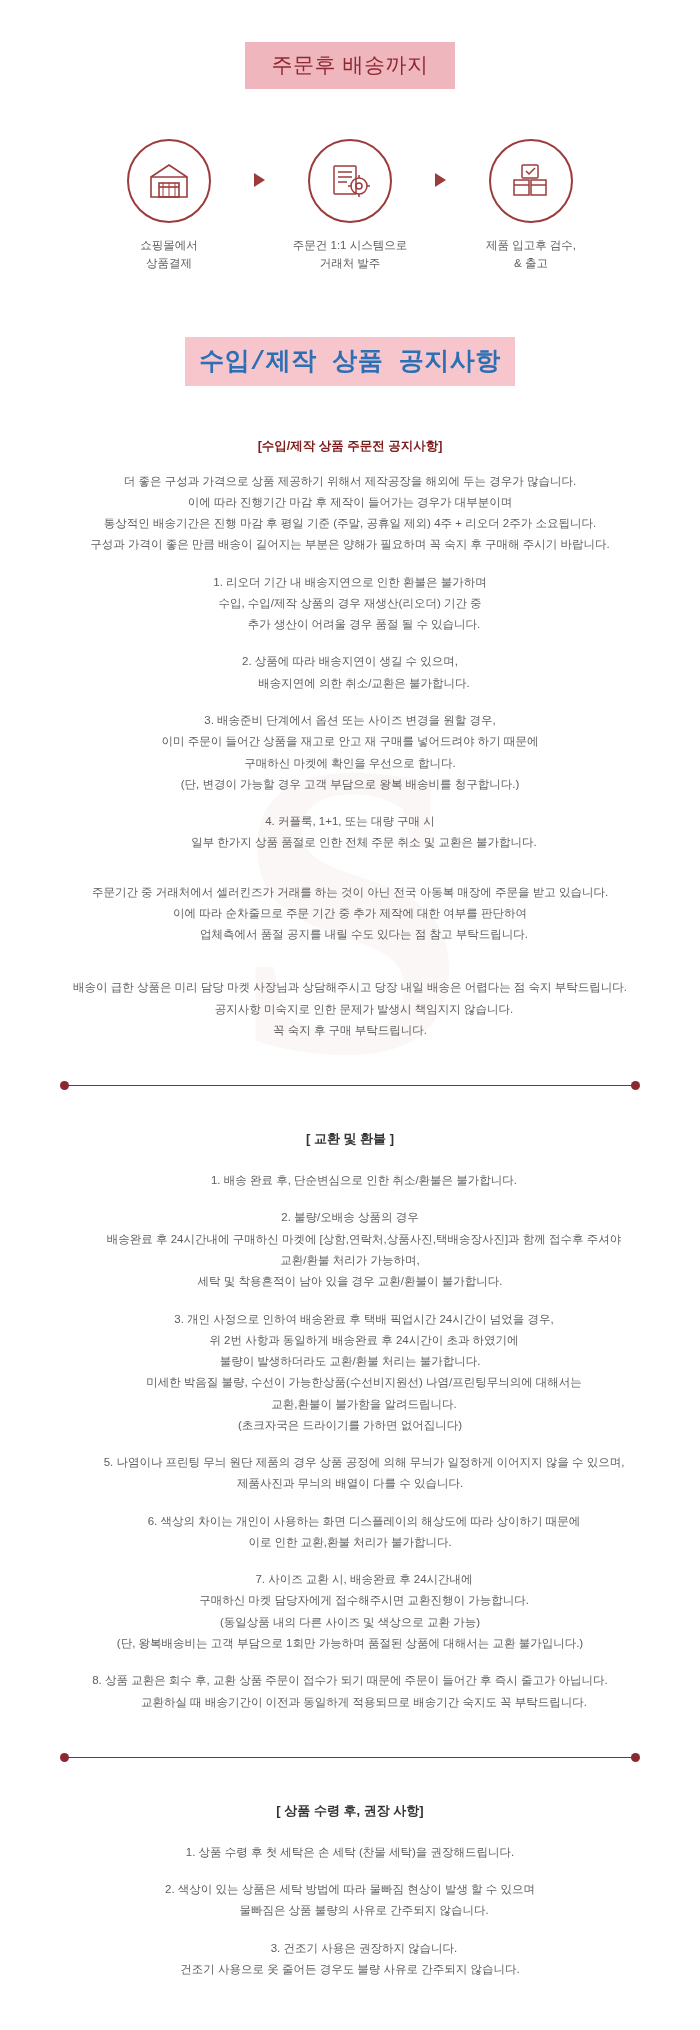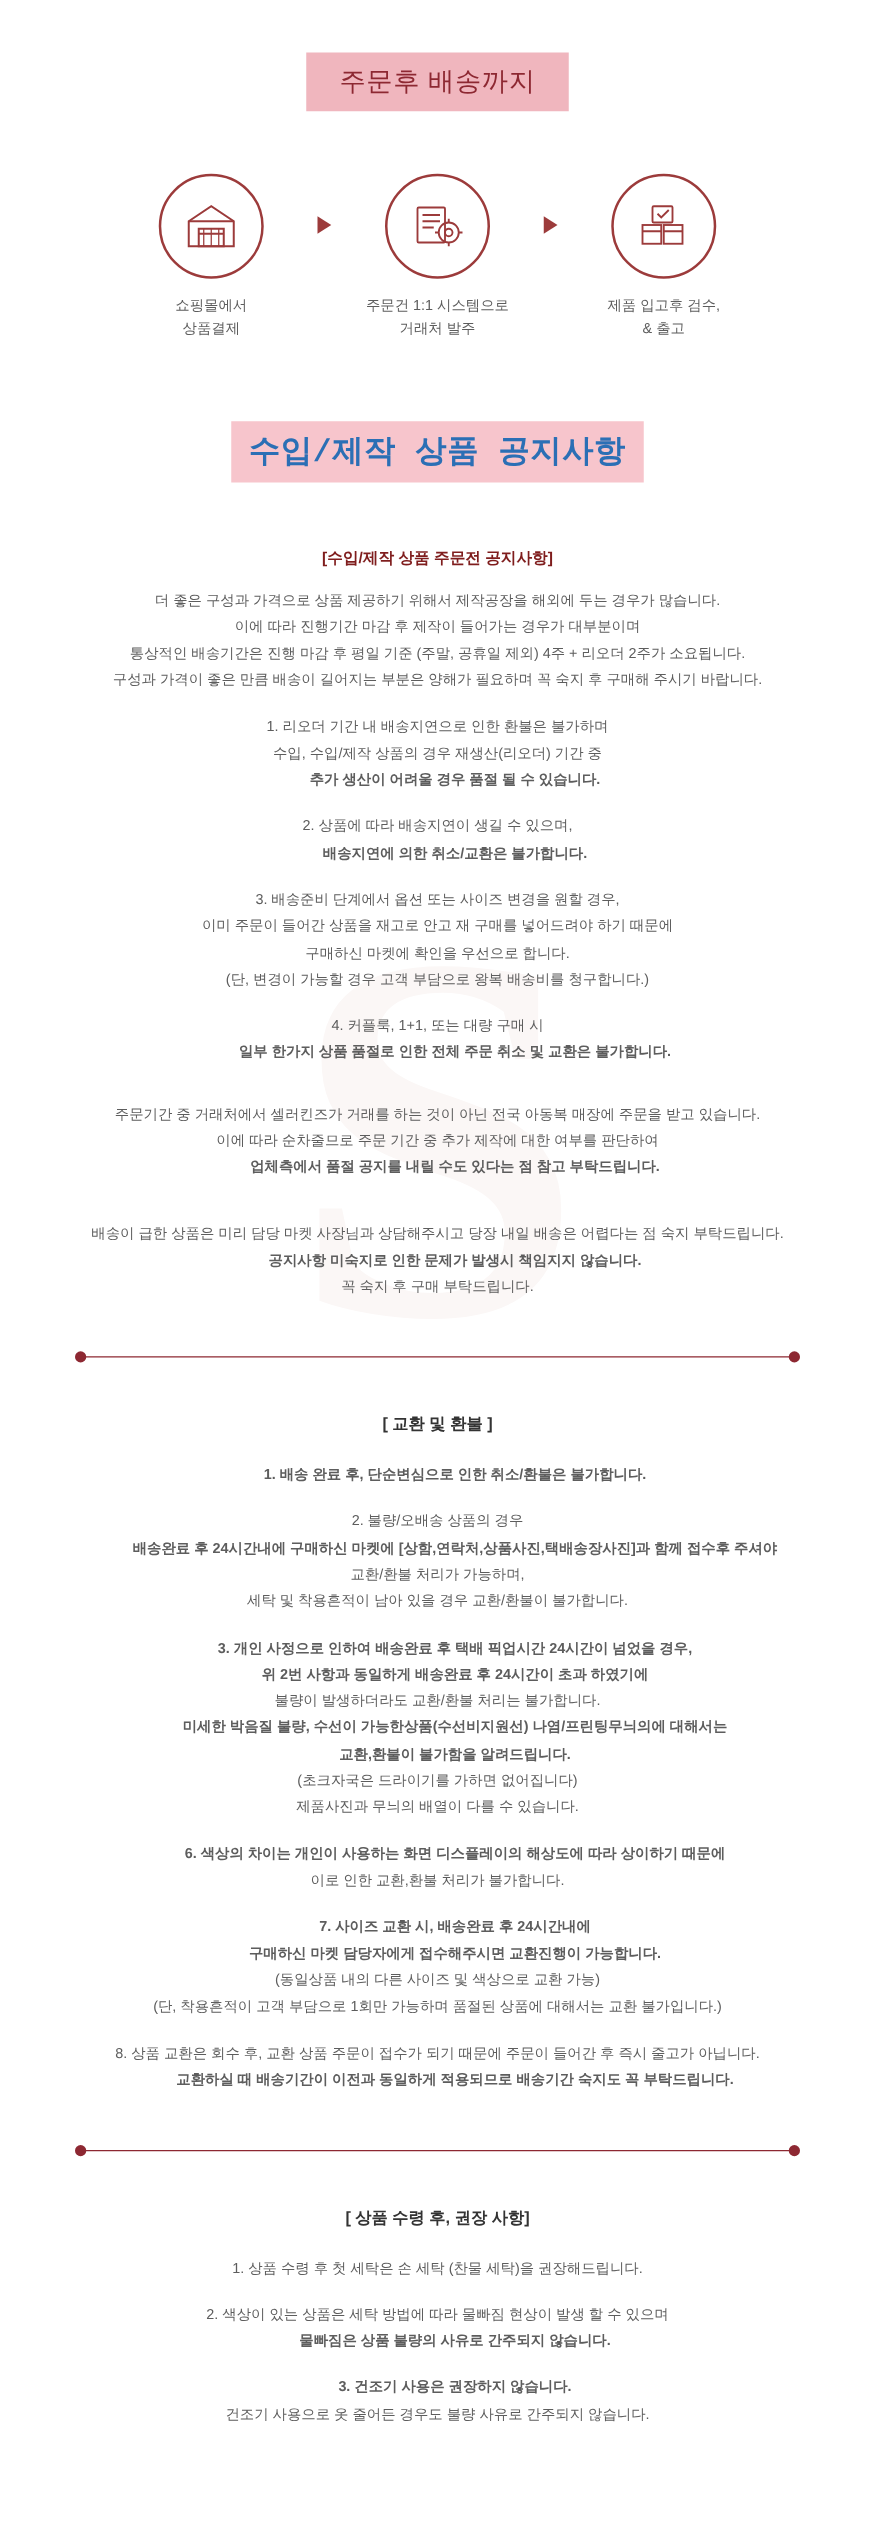--- a/index.html
+++ b/index.html
@@ -110,21 +110,21 @@
     color: #7f1d1d;
     margin-bottom: 16px;
   }
   p.line {
     font-size: 11.5px;
     line-height: 1.85;
     margin: 0;
     color: #5d5d5d;
   }
   p.gap { margin-top: 16px; }
-  .redb { color: #d6313f; font-weight: bold; padding-left: 28px; }
+  .redb { color: #d6313f; font-weight: normal; padding-left: 28px; }
 
   
   .divider {
     position: relative;
     width: 580px;
     margin: 40px auto;
     height: 9px;
   }
   .divider .bar {
     position: absolute;
@@ -272,29 +272,30 @@
       <p class="line">세탁 및 착용흔적이 남아 있을 경우 교환/환불이 불가합니다.</p>
 
       <p class="line gap redb">3. 개인 사정으로 인하여 배송완료 후 택배 픽업시간 24시간이 넘었을 경우,</p>
       <p class="line redb">위 2번 사항과 동일하게 배송완료 후 24시간이 초과 하였기에</p>
       <p class="line">불량이 발생하더라도 교환/환불 처리는 불가합니다.</p>
 
       <p class="line redb">미세한 박음질 불량, 수선이 가능한상품(수선비지원선) 나염/프린팅무늬의에 대해서는</p>
       <p class="line redb">교환,환불이 불가함을 알려드립니다.</p>
       <p class="line">(초크자국은 드라이기를 가하면 없어집니다)</p>
 
+      <p class="line gap redb">5. 나염이나 프린팅 무늬 원단 제품의 경우 상품 공정에 의해 무늬가 일정하게 이어지지 않을 수 있으며,</p>
       <p class="line">제품사진과 무늬의 배열이 다를 수 있습니다.</p>
 
       <p class="line gap redb">6. 색상의 차이는 개인이 사용하는 화면 디스플레이의 해상도에 따라 상이하기 때문에</p>
       <p class="line">이로 인한 교환,환불 처리가 불가합니다.</p>
 
       <p class="line gap redb">7. 사이즈 교환 시, 배송완료 후 24시간내에</p>
       <p class="line redb">구매하신 마켓 담당자에게 접수해주시면 교환진행이 가능합니다.</p>
       <p class="line">(동일상품 내의 다른 사이즈 및 색상으로 교환 가능)</p>
-      <p class="line">(단, 착용흔적이 고객 부담으로 1회만 가능하며 품절된 상품에 대해서는 교환 불가입니다.)</p>
+      <p class="line">(단, 왕복배송비는 고객 부담으로 1회만 가능하며 품절된 상품에 대해서는 교환 불가입니다.)</p>
 
       <p class="line gap">8. 상품 교환은 회수 후, 교환 상품 주문이 접수가 되기 때문에 주문이 들어간 후 즉시 줄고가 아닙니다.</p>
       <p class="line redb">교환하실 때 배송기간이 이전과 동일하게 적용되므로 배송기간 숙지도 꼭 부탁드립니다.</p>
     </div>
 
     <div class="divider">
       <div class="dot l"></div>
       <div class="bar"></div>
       <div class="dot r"></div>
     </div>

